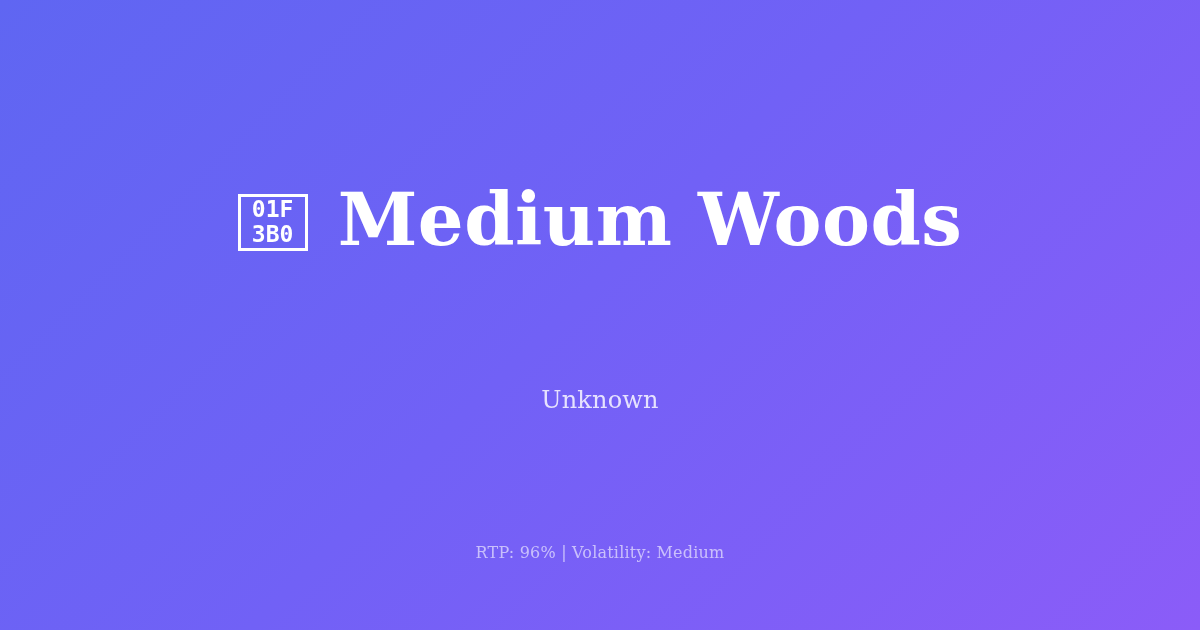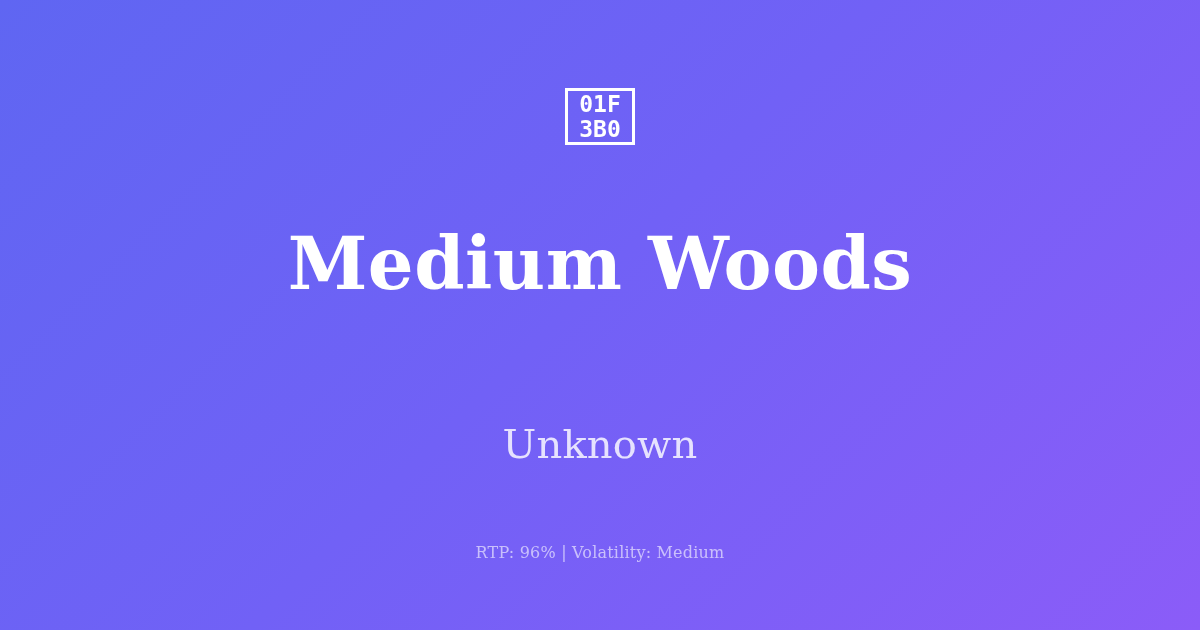--- a/index.html
+++ b/index.html
@@ -40,21 +40,21 @@
     display: flex;
     flex-direction: column;
     align-items: center;
     justify-content: center;
     padding-bottom: 78px;
     box-sizing: border-box;
   }
 
   .title-row {
     display: flex;
-    flex-direction: column;
+    flex-direction: row;
     align-items: center;
     justify-content: center;
     gap: 30px;
     width: 100%;
   }
 
   
   .tofu {
     display: inline-flex;
     flex-direction: column;
@@ -87,21 +87,21 @@
     font-size: 72px;
     line-height: 84px;
     color: #ffffff;
     white-space: nowrap;
     letter-spacing: 0.5px;
   }
 
   .subtitle {
     font-family: "DejaVu Serif", "Liberation Serif", serif;
     font-weight: 400;
-    font-size: 40px;
+    font-size: 24px;
     line-height: 44px;
     color: rgba(255, 255, 255, 0.82);
     margin-top: 68px;
     white-space: nowrap;
     letter-spacing: 0.2px;
   }
 
   
 
   .footer {

